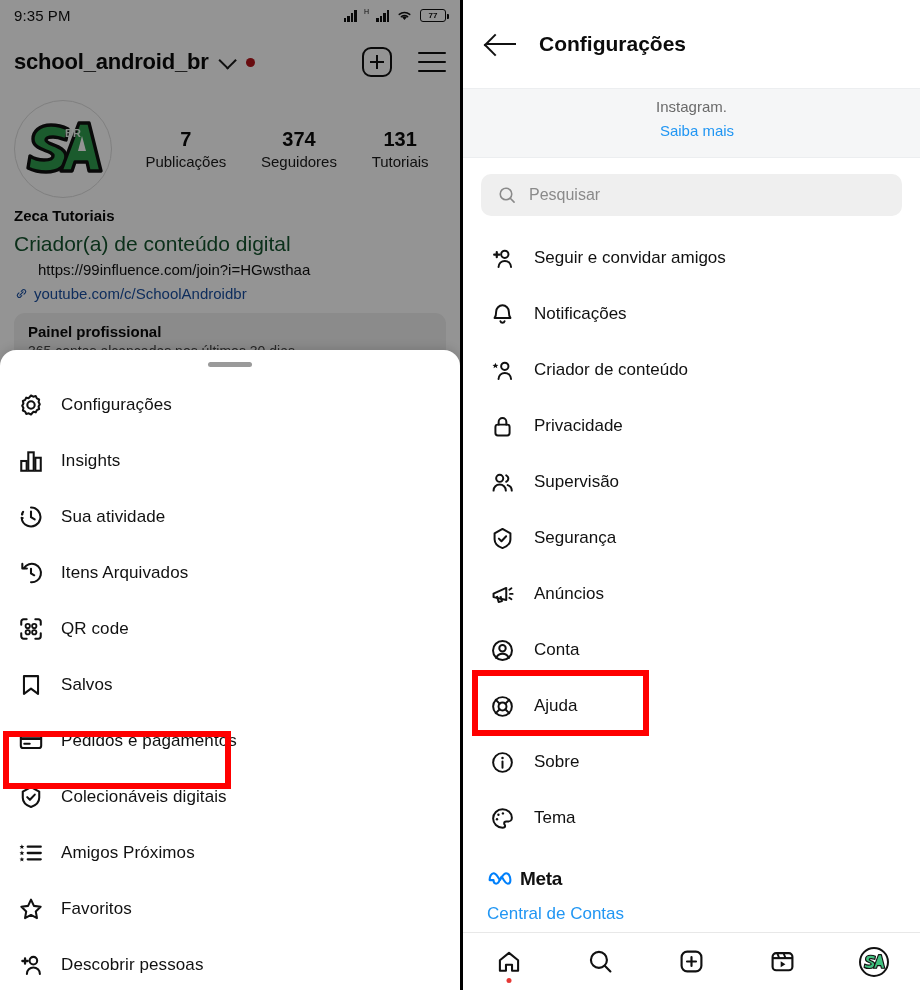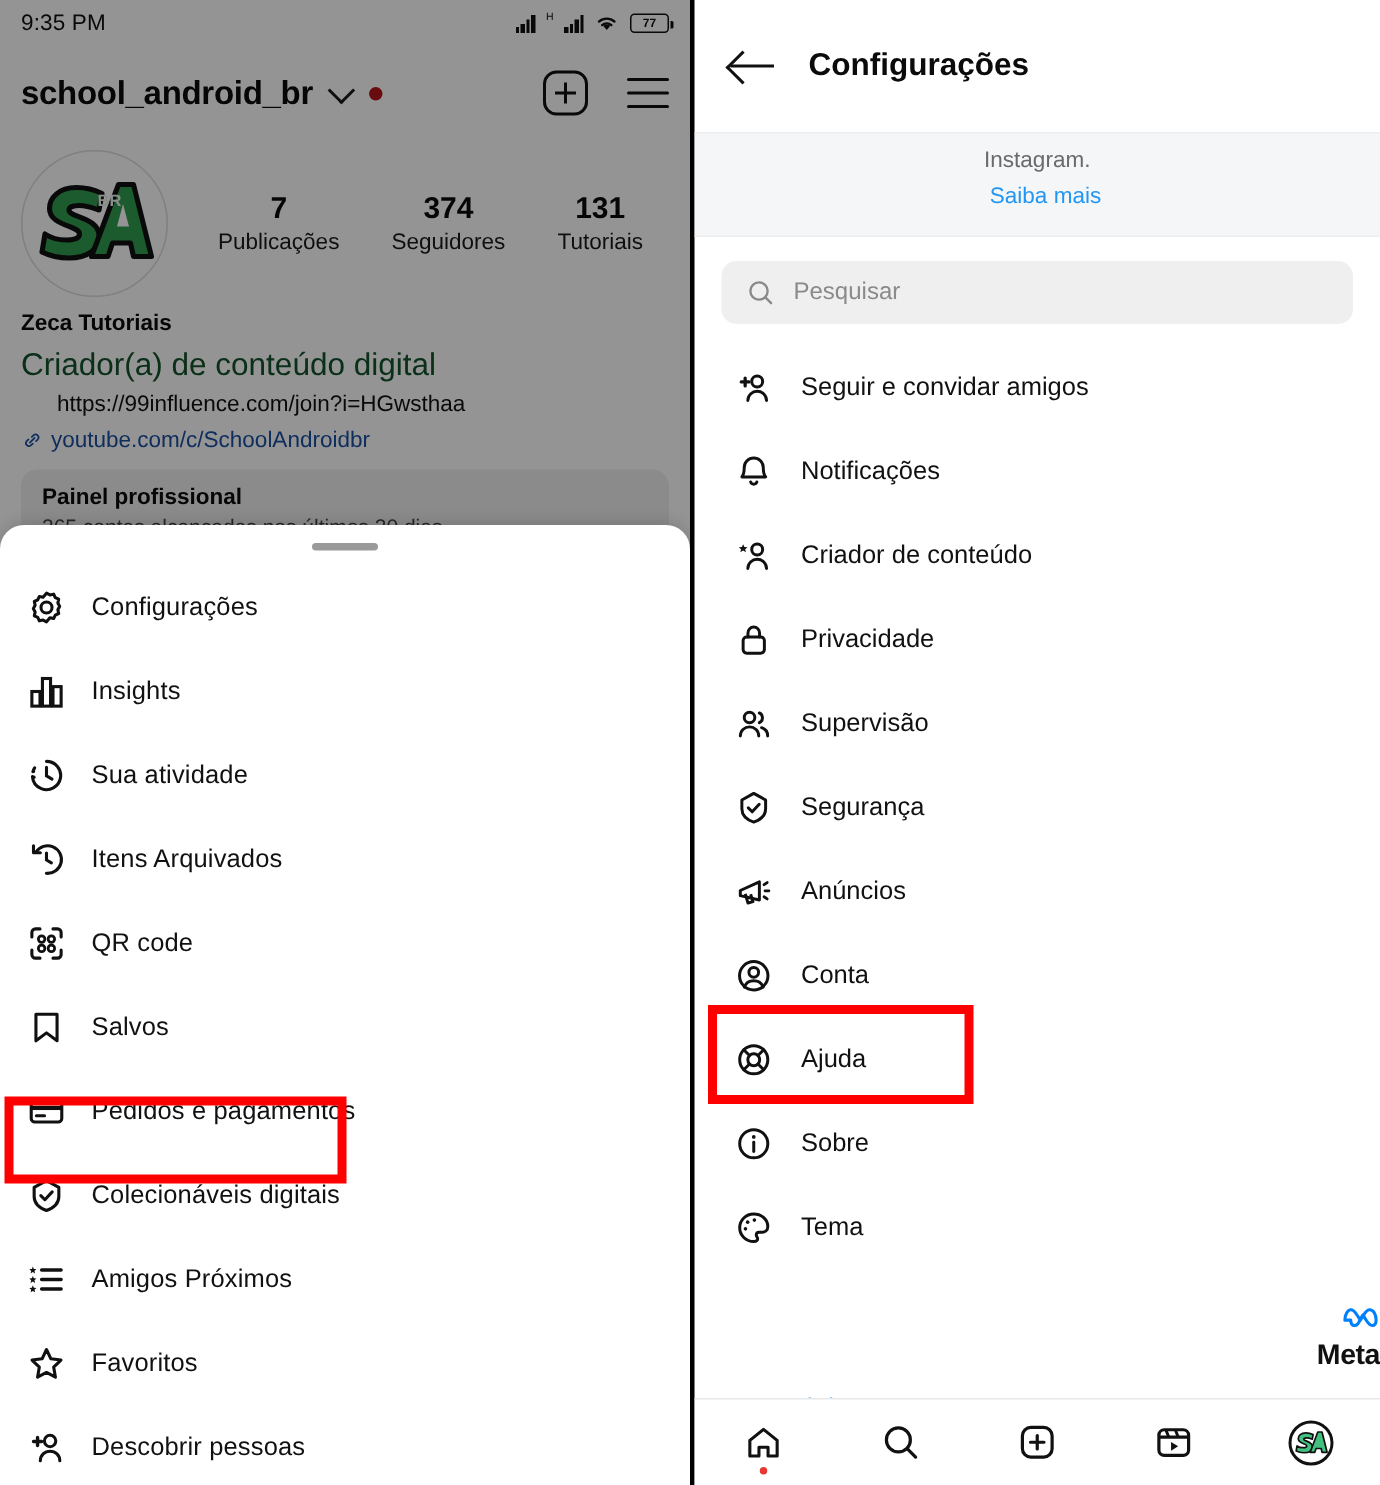--- a/index.html
+++ b/index.html
@@ -112,21 +112,21 @@
   .searchbox{ height:42px;background:#efefef;border-radius:10px;display:flex;align-items:center;
     padding:0 16px; gap:12px;}
   .searchbox .ph{ font-size:16px;color:#8a8a8a;}
 
   .rlist{ padding-top:4px;}
   .rrow{ height:56px; display:flex; align-items:center; padding:0 0 0 24px;}
   .rrow .ico{ width:30px;height:30px;display:flex;align-items:center;justify-content:center;flex:0 0 30px;}
   .rrow .lbl{ font-size:17px;color:#111; margin-left:17px;}
 
   .meta-block{ padding:22px 0 0 24px;}
-  .meta-line{ display:flex;align-items:flex-end;gap:7px;flex-direction:column;}
+  .meta-line{ display:flex;align-items:flex-start;gap:7px;}
   .meta-word{font-size:19px;font-weight:700;color:#111;letter-spacing:-.3px;}
   .ac-link{ font-size:17px;color:#2196f3; margin-top:14px;}
 
   .botnav{ position:absolute;bottom:0;left:0;right:0;height:58px;border-top:1px solid #e8e8e8;
     display:flex;align-items:center;justify-content:space-around;background:#fff;}
   .bn{ width:40px;height:40px;display:flex;align-items:center;justify-content:center;position:relative;}
   .bn .dotred{position:absolute;bottom:-1px;left:50%;transform:translateX(-50%);
     width:5px;height:5px;border-radius:50%;background:#e53935;}
   .nav-av{width:30px;height:30px;border-radius:50%;border:2px solid #111;overflow:hidden;
     display:flex;align-items:center;justify-content:center;background:#fff;}

